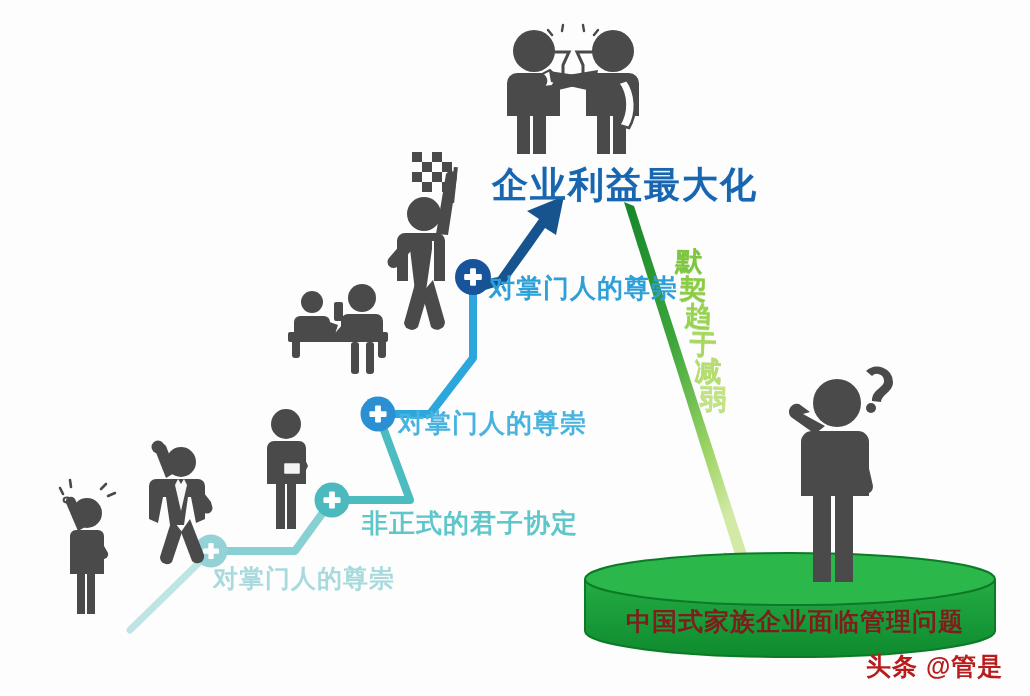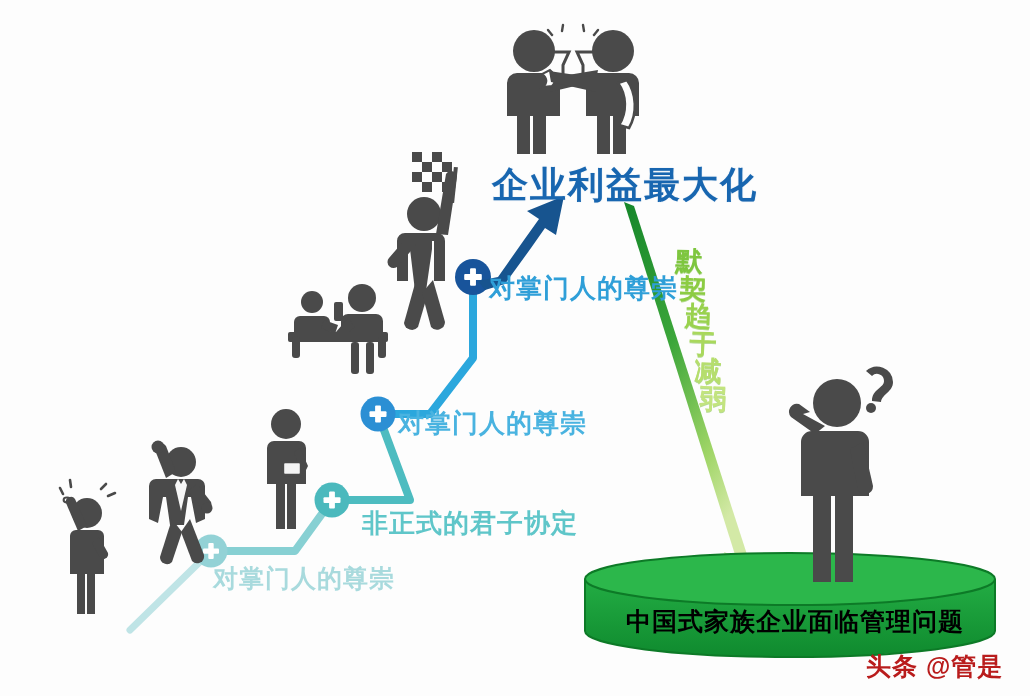--- a/index.html
+++ b/index.html
@@ -7,21 +7,21 @@
   #stage{position:relative;width:1030px;height:696px;background:#fdfdfd;overflow:hidden;}
   #art{position:absolute;left:0;top:0;width:1030px;height:696px;}
   .lbl{position:absolute;white-space:nowrap;font-weight:bold;letter-spacing:1px;}
   #lbl0{left:213px;top:562px;font-size:25px;color:#a8dadd;}
   #lbl1{left:362px;top:506px;font-size:26px;color:#5fc6c9;text-align:center;}
   #lbl2{left:398px;top:406px;font-size:26px;color:#49b3e0;}
   #lbl3{left:489px;top:271px;font-size:26px;color:#2f9fd8;}
   #title{left:492px;top:161px;font-size:36px;color:#1866b0;letter-spacing:2px;
          text-shadow:0 0 1px rgba(24,102,176,.35);}
   #platlabel{position:absolute;left:605px;top:605px;width:380px;text-align:center;
-             font-size:25px;font-weight:bold;color:#000000;letter-spacing:1px;white-space:nowrap;}
+             font-size:25px;font-weight:bold;color:#7f1d1d;letter-spacing:1px;white-space:nowrap;}
   #greenvert{position:absolute;left:664px;top:248px;width:46px;font-size:27px;font-weight:bold;
              color:#7ec63f;line-height:1.02;text-align:center;
              text-shadow:0 1px 0 rgba(120,190,60,.55);}
   #greenvert span{display:block;}
   #gv0{transform:translateX(2px) rotate(2deg);}
   #gv1{transform:translateX(6px) rotate(2deg);color:#8ccc42;}
   #gv2{transform:translateX(11px) rotate(2deg);color:#99d24d;}
   #gv3{transform:translateX(16px) rotate(2deg);color:#a9d85c;}
   #gv4{transform:translateX(21px) rotate(2deg);color:#b6de6d;}
   #gv5{transform:translateX(26px) rotate(2deg);color:#c3e47e;}

